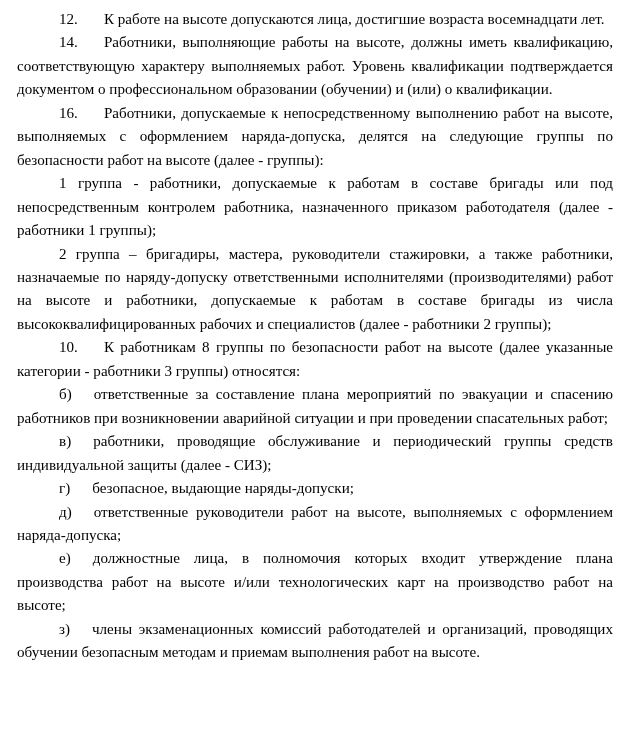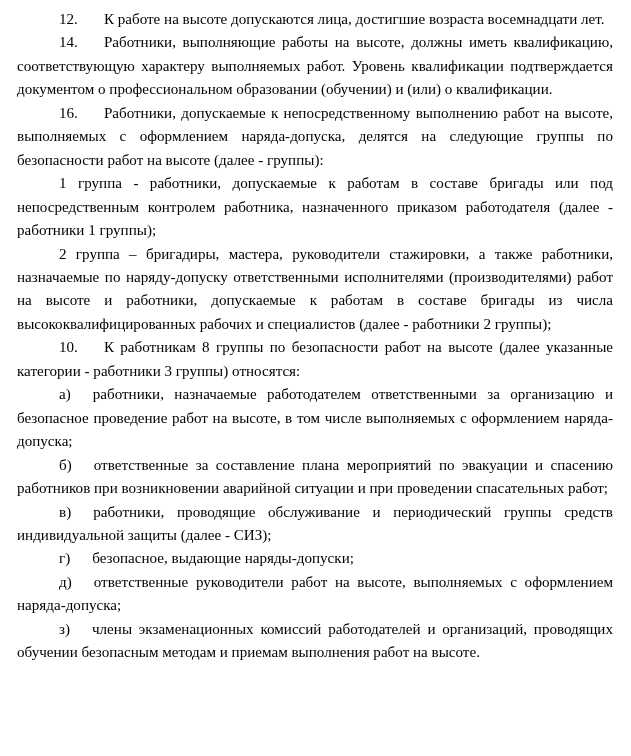--- a/index.html
+++ b/index.html
@@ -61,28 +61,28 @@
     <p class="para"><span class="num">14.</span><span class="gap-lg"></span><span>Работники, выполняющие работы на высоте, должны иметь квалификацию, соответствующую характеру выполняемых работ. Уровень квалификации подтверждается документом о профессиональном образовании (обучении) и (или) о квалификации.</span></p>
 
     <p class="para"><span class="num">16.</span><span class="gap-lg"></span><span>Работники, допускаемые к непосредственному выполнению работ на высоте, выполняемых с оформлением наряда-допуска, делятся на следующие группы по безопасности работ на высоте (далее - группы):</span></p>
 
     <p class="para"><span>1 группа - работники, допускаемые к работам в составе бригады или под непосредственным контролем работника, назначенного приказом работодателя (далее - работники 1 группы);</span></p>
 
     <p class="para"><span>2 группа – бригадиры, мастера, руководители стажировки, а также работники, назначаемые по наряду-допуску ответственными исполнителями (производителями) работ на высоте и работники, допускаемые к работам в составе бригады из числа высококвалифицированных рабочих и специалистов (далее - работники 2 группы);</span></p>
 
     <p class="para"><span class="num">10.</span><span class="gap-lg"></span><span>К работникам 8 группы по безопасности работ на высоте (далее указанные категории - работники 3 группы) относятся:</span></p>
 
-    <p class="para"><span class="letter">а)</span><span class="gap-md"></span><span>работники, назначаемые работодателем ответственными за организацию и безопасное проведение работ на высоте, в том числе выполняемых с оформлением наряда-допуска;</span></p>
 
     <p class="para"><span class="letter">б)</span><span class="gap-md"></span><span>ответственные за составление плана мероприятий по эвакуации и спасению работников при возникновении аварийной ситуации и при проведении спасательных работ;</span></p>
 
     <p class="para"><span class="letter">в)</span><span class="gap-md"></span><span>работники, проводящие обслуживание и периодический группы средств индивидуальной защиты (далее - СИЗ);</span></p>
 
     <p class="para"><span class="letter">г)</span><span class="gap-md"></span><span>безопасное, выдающие наряды-допуски;</span></p>
 
     <p class="para"><span class="letter">д)</span><span class="gap-md"></span><span>ответственные руководители работ на высоте, выполняемых с оформлением наряда-допуска;</span></p>
 
+    <p class="para"><span class="letter">е)</span><span class="gap-md"></span><span>должностные лица, в полномочия которых входит утверждение плана производства работ на высоте и/или технологических карт на производство работ на высоте;</span></p>
 
 
     <p class="para"><span class="letter">з)</span><span class="gap-md"></span><span>члены экзаменационных комиссий работодателей и организаций, проводящих обучении безопасным методам и приемам выполнения работ на высоте.</span></p>
 
   </div>
 </div>
 
 </body></html>

